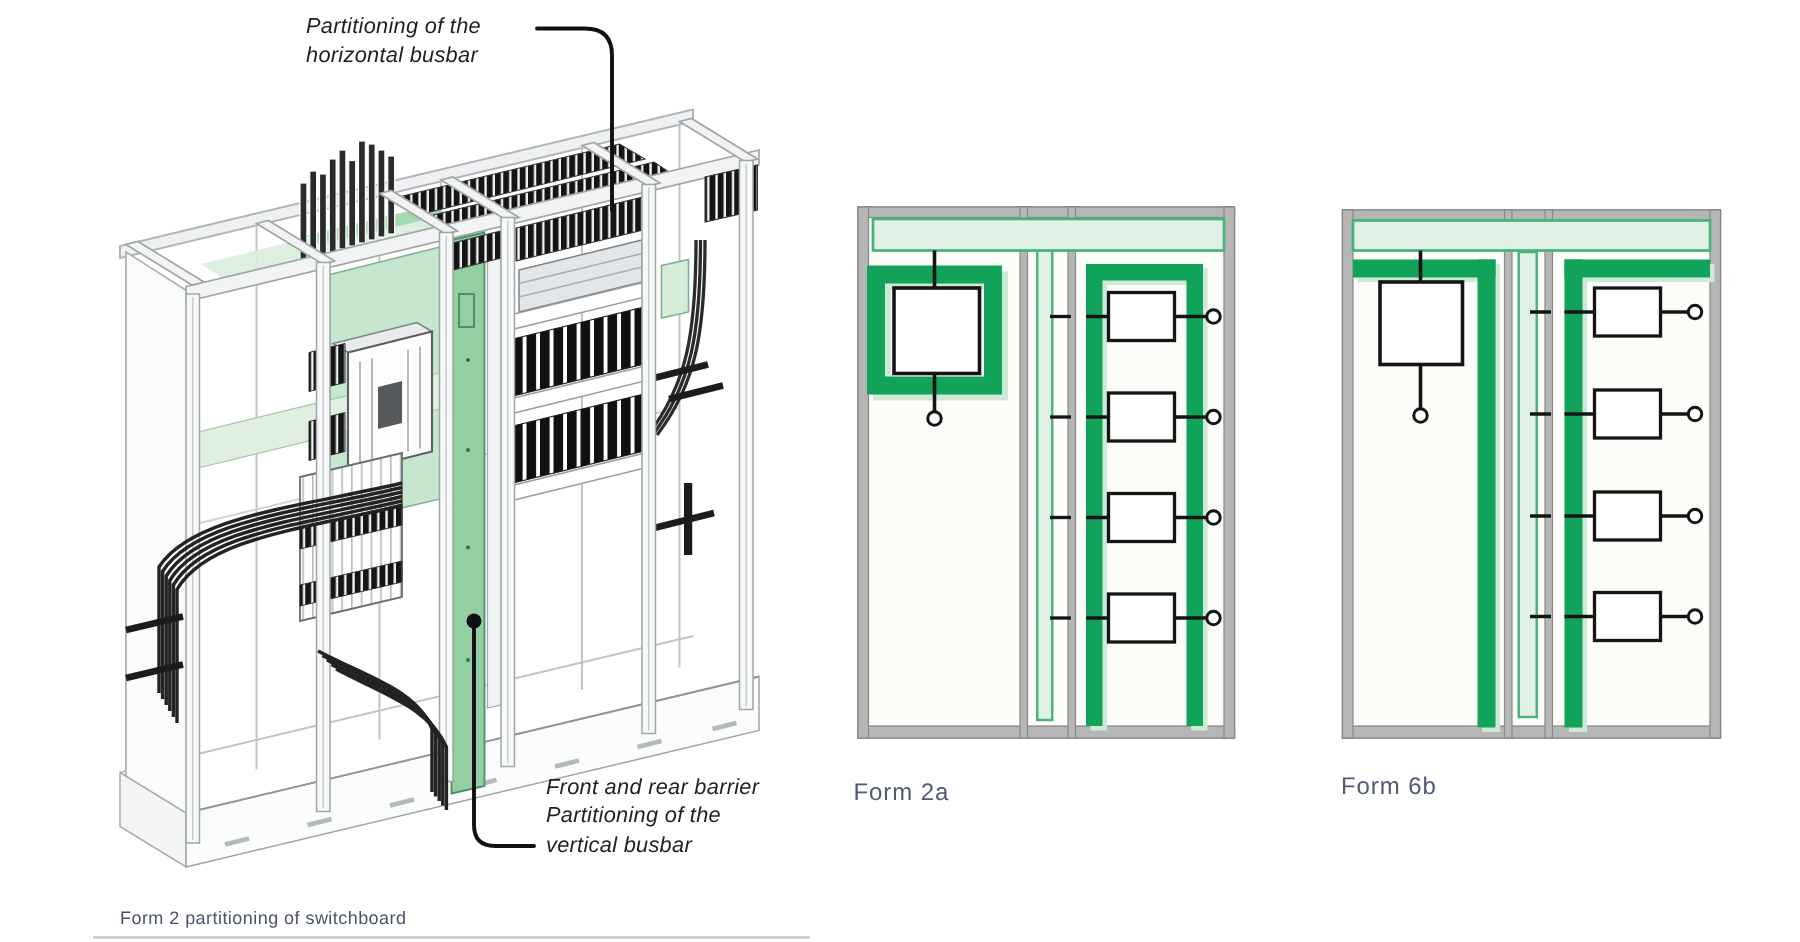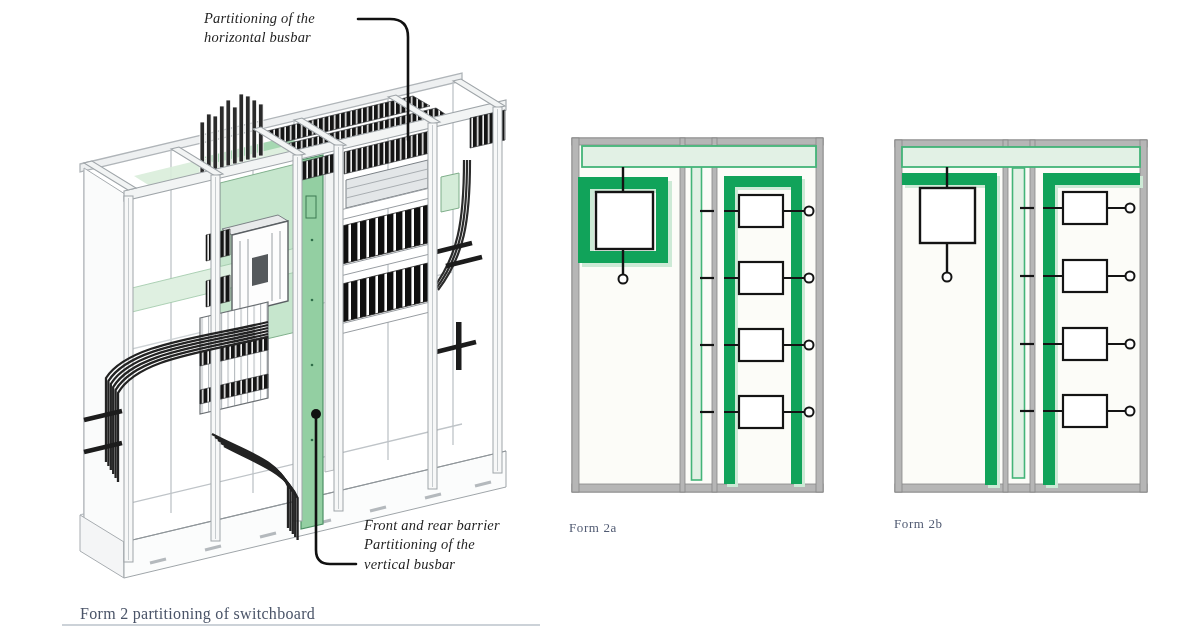--- a/index.html
+++ b/index.html
@@ -1,23 +1,23 @@
 <!DOCTYPE html>
 <html><head>
 <meta charset="utf-8">
 <style>
   html,body{margin:0;padding:0;background:#fff;}
   .canvas{position:relative;width:1192px;height:628px;background:#ffffff;overflow:hidden;
-          font-family:Liberation Serif, serif;}
+          font-family:Liberation Sans, sans-serif;}
   svg{position:absolute;display:block;}
   .annotation{position:absolute;font-style:italic;font-size:14.5px;line-height:1.34;color:#1f1f1f;
               white-space:pre-line;letter-spacing:.2px;}
-  .caption{position:absolute;left:80px;top:605px;font-size:16px;color:#4a5468;letter-spacing:.3px;}
+  .caption{position:absolute;left:80px;top:605px;font-size:12px;color:#4a5468;letter-spacing:.3px;}
   .caption-rule{position:absolute;left:62px;top:624px;width:478px;height:2px;background:#ccd2d8;}
-  .form-label{position:absolute;font-size:13px;color:#505a72;letter-spacing:.6px;}
+  .form-label{position:absolute;font-size:16px;color:#505a72;letter-spacing:.6px;}
   #form2a-label{left:569px;top:520px;}
   #form2b-label{left:894px;top:516px;}
   #anno-top{left:204px;top:9px;width:170px;}
   #anno-bottom{left:364px;top:516px;width:190px;}
 </style>
 </head>
 <body>
 
 <div class="canvas">
 
@@ -343,14 +343,14 @@
 horizontal busbar</div>
 
   <div id="anno-bottom" class="annotation">Front and rear barrier
 Partitioning of the
 vertical busbar</div>
 
   <div class="caption">Form 2 partitioning of switchboard</div>
   <div class="caption-rule"></div>
 
   <div id="form2a-label" class="form-label">Form 2a</div>
-  <div id="form2b-label" class="form-label">Form 2b</div>
+  <div id="form2b-label" class="form-label">Form 6b</div>
 </div>
 
 </body></html>

